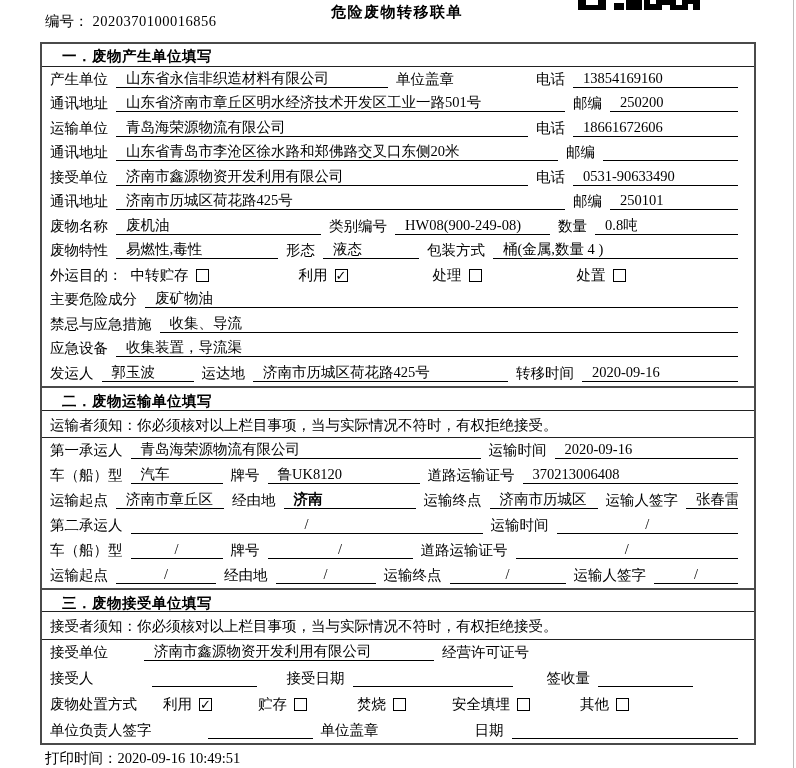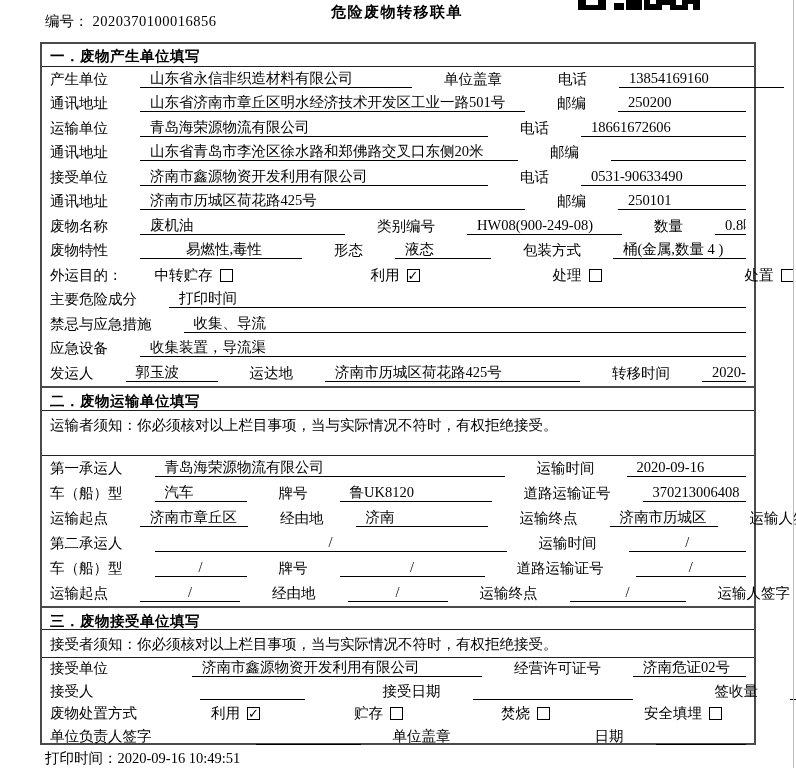--- a/index.html
+++ b/index.html
@@ -11,39 +11,39 @@
        letter-spacing:1.5px;white-space:nowrap;
        font-family:"Liberation Sans","DejaVu Sans",sans-serif;}
   .qr{position:absolute;left:578px;top:0;width:122px;height:10px;}
   .page-edge{position:absolute;right:2px;top:0;width:1px;height:768px;background:#bdbdbd;}
 
   .tbl{position:absolute;left:40px;top:42px;width:716px;height:703px;
        border:2px solid #4a4a4a;box-sizing:border-box;display:flex;flex-direction:column;background:#fff;}
   .section{display:flex;flex-direction:column;}
   .section.s3{flex:1;}
   .sec-h{font-family:"Liberation Sans","DejaVu Sans",sans-serif;font-weight:bold;
-       font-size:14.5px;padding:3px 8px 0;box-sizing:border-box;height:23px;
+       font-size:14.5px;padding:3px 20px 0;box-sizing:border-box;height:23px;
        border-bottom:1px solid #222;letter-spacing:.5px;}
   .s2 .sec-h,.s3 .sec-h{border-top:2px solid #4a4a4a;height:25px;padding-top:4px;}
   .s3 .sec-h{height:24px;}
-  .notice{font-size:14.5px;padding:5px 8px 0;box-sizing:border-box;height:45px;
+  .notice{font-size:14.5px;padding:5px 8px 0;box-sizing:border-box;height:27px;
        border-bottom:1px solid #222;white-space:nowrap;}
   .s3 .notice{height:28px;}
 
-  .row{display:flex;align-items:flex-end;padding:0 8px 4px;box-sizing:border-box;gap:24px;}
+  .row{display:flex;align-items:flex-end;padding:0 8px 4px;box-sizing:border-box;}
   .s1 .row{height:24.5px;}
   .s2 .row{height:25px;}
   .s3 .row{flex:1;}
   .row span{white-space:nowrap;}
   .lbl,.txt{font-size:14.5px;line-height:18px;margin-right:8px;flex:0 0 auto;}
   .u{border-bottom:1px solid #000;font-size:14.5px;line-height:18px;height:19px;
      padding:0 4px 10px 10px;margin-right:8px;box-sizing:border-box;overflow:hidden;flex:0 0 auto;}
   .u.grow{flex:1 1 auto;}
   .u.ctr{text-align:center;padding:0 4px;}
-  .u:last-child{margin-right:0;}
+  .u:last-child{margin-right:8px;}
   .sp{flex:0 0 auto;}
   .sp.grow{flex:1 1 auto;}
   .cbw{display:flex;align-items:flex-end;flex:0 0 auto;}
   .cb-l{font-size:14.5px;line-height:18px;}
   .box{width:13px;height:13px;border:1px solid #000;margin:0 0 2px 7px;box-sizing:border-box;
        font-size:13px;line-height:11px;text-align:center;font-family:"DejaVu Sans",sans-serif;}
   .print-time{position:absolute;left:45px;top:749px;font-size:14.5px;white-space:nowrap;}
 </style>
 </head>
 <body>
@@ -108,21 +108,21 @@
       <div class="row">
         <span class="lbl">废物名称</span>
         <span class="u" style="width: 205px;">废机油</span>
         <span class="lbl">类别编号</span>
         <span class="u" style="width: 155px;">HW08(900-249-08)</span>
         <span class="lbl">数量</span>
         <span class="u grow">0.8吨</span>
       </div>
       <div class="row">
         <span class="lbl">废物特性</span>
-        <span class="u" style="width: 162px; text-align: center;">易燃性,毒性</span>
+        <span class="u" style="width: 162px;">易燃性,毒性</span>
         <span class="lbl">形态</span>
         <span class="u" style="width: 96px;">液态</span>
         <span class="lbl">包装方式</span>
         <span class="u grow">桶(金属,数量 4 )</span>
       </div>
       <div class="row">
         <span class="lbl">外运目的：</span>
         <span class="cbw">
           <span class="cb-l">中转贮存</span>
           <span class="box"></span>
@@ -138,21 +138,21 @@
           <span class="box"></span>
         </span>
         <span class="sp" style="width: 95px;"></span>
         <span class="cbw">
           <span class="cb-l">处置</span>
           <span class="box"></span>
         </span>
       </div>
       <div class="row">
         <span class="lbl">主要危险成分</span>
-        <span class="u grow">打印时间</span>
+        <span class="u grow">废矿物油</span>
       </div>
       <div class="row">
         <span class="lbl">禁忌与应急措施</span>
         <span class="u grow">收集、导流</span>
       </div>
       <div class="row">
         <span class="lbl">应急设备</span>
         <span class="u grow">收集装置，导流渠</span>
       </div>
       <div class="row">
@@ -178,21 +178,21 @@
         <span class="u" style="width: 92px; font-family: Liberation Serif, serif;">汽车</span>
         <span class="lbl">牌号</span>
         <span class="u" style="width: 152px;">鲁UK8120</span>
         <span class="lbl">道路运输证号</span>
         <span class="u grow">370213006408</span>
       </div>
       <div class="row">
         <span class="lbl">运输起点</span>
         <span class="u" style="width: 108px;">济南市章丘区</span>
         <span class="lbl">经由地</span>
-        <span class="u" style="width: 132px;">济南</span>
+        <span class="u" style="width: 132px; font-weight: bold;">济南</span>
         <span class="lbl">运输终点</span>
         <span class="u" style="width: 108px;">济南市历城区</span>
         <span class="lbl">运输人签字</span>
         <span class="u grow">张春雷</span>
       </div>
       <div class="row">
         <span class="lbl">第二承运人</span>
         <span class="u ctr" style="width: 352px;">/</span>
         <span class="lbl">运输时间</span>
         <span class="u grow ctr">/</span>
@@ -217,21 +217,20 @@
       </div>
     </div>
     <div class="section s3">
       <div class="sec-h">三．废物接受单位填写</div>
       <div class="notice">接受者须知：你必须核对以上栏目事项，当与实际情况不符时，有权拒绝接受。</div>
       <div class="row">
         <span class="lbl">接受单位</span>
         <span class="sp" style="width: 28px;"></span>
         <span class="u" style="width: 290px;">济南市鑫源物资开发利用有限公司</span>
         <span class="lbl">经营许可证号</span>
-        <span class="u grow">济南危证02号</span>
       </div>
       <div class="row">
         <span class="lbl">接受人</span>
         <span class="sp" style="width: 50px;"></span>
         <span class="u" style="width: 105px;"></span>
         <span class="sp" style="width: 22px;"></span>
         <span class="lbl">接受日期</span>
         <span class="u" style="width: 160px;"></span>
         <span class="sp" style="width: 26px;"></span>
         <span class="lbl">签收量</span>

